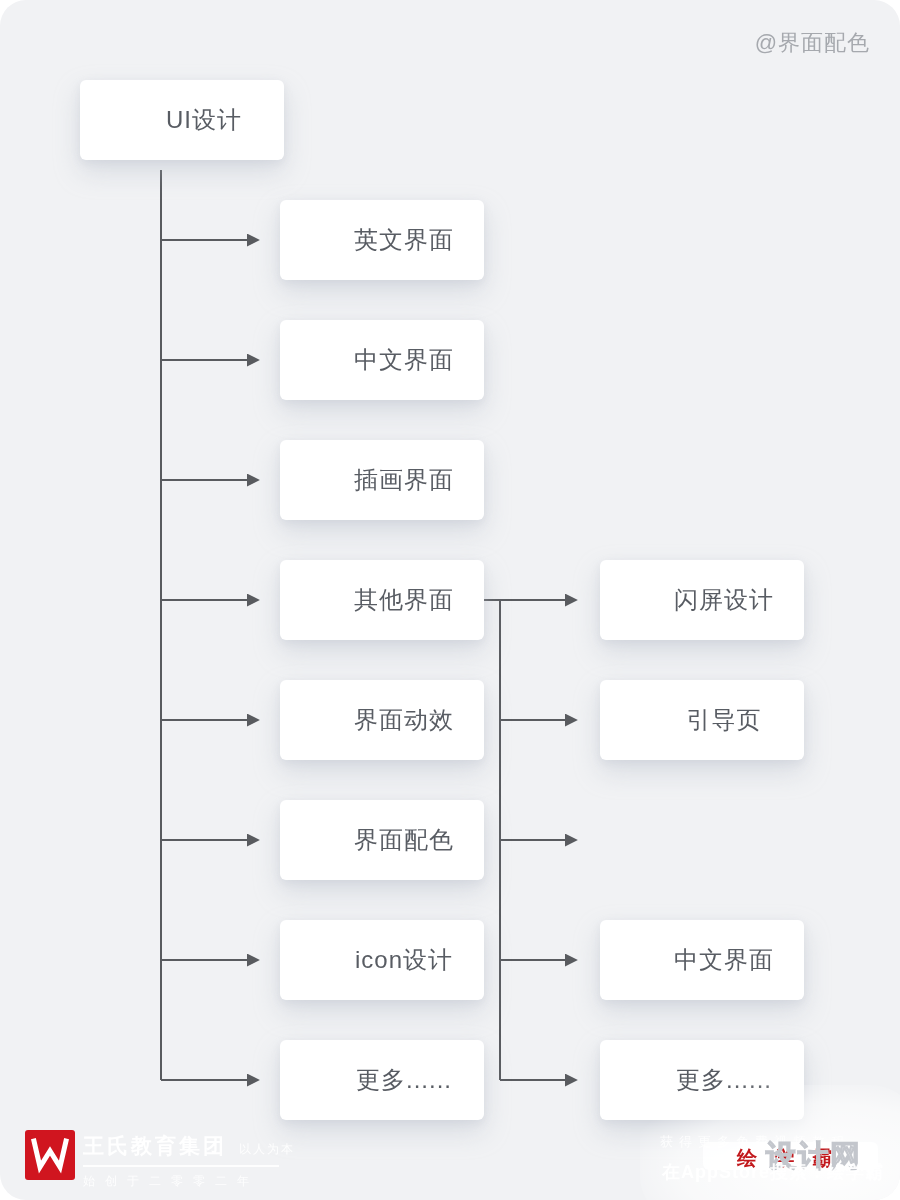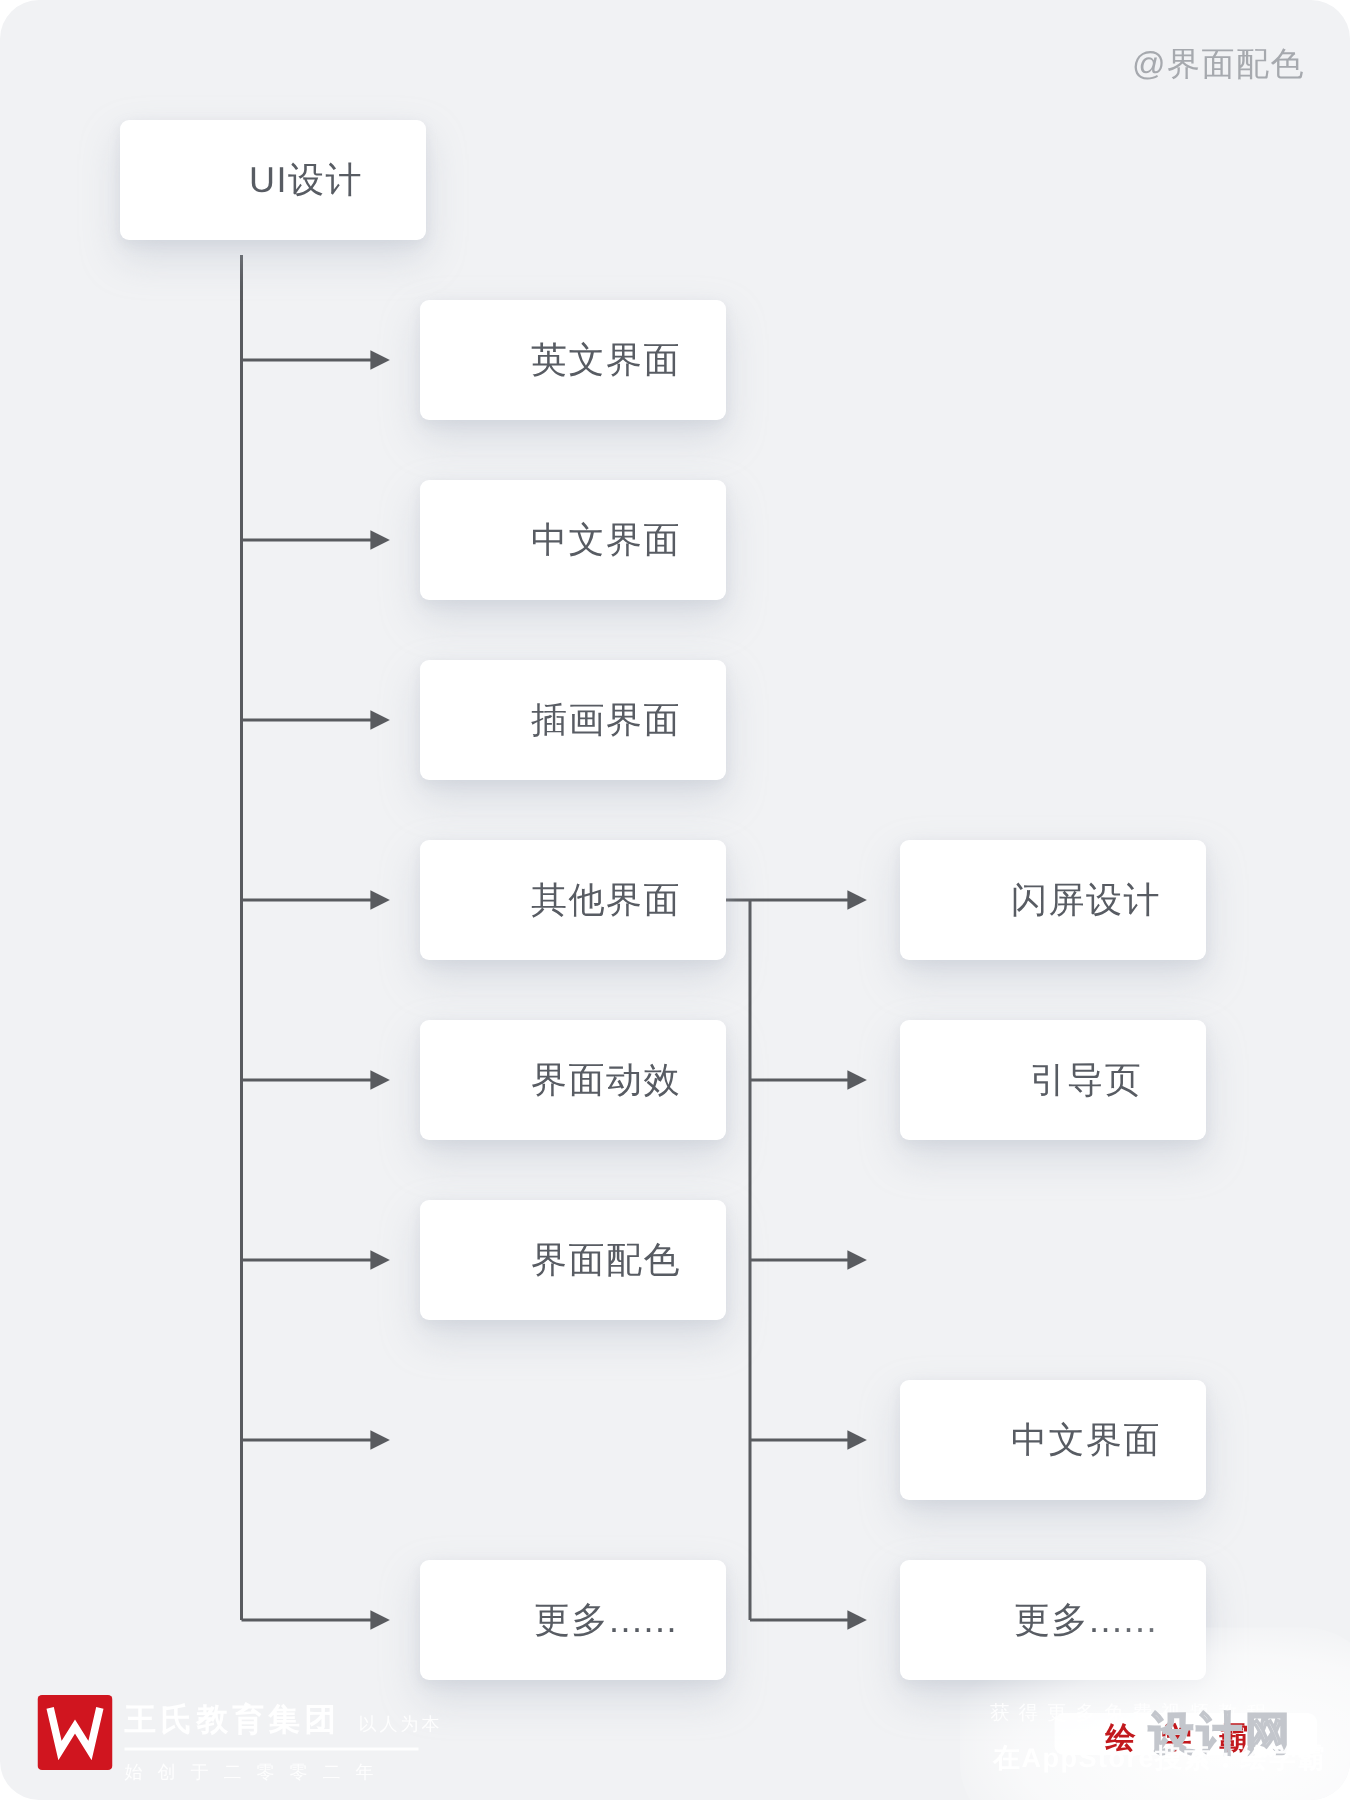--- a/index.html
+++ b/index.html
@@ -66,20 +66,21 @@
   </svg>
 
   <div class="node root">UI设计</div>
 
   <div class="node col2" style="top:200px">英文界面</div>
   <div class="node col2" style="top:320px">中文界面</div>
   <div class="node col2" style="top:440px">插画界面</div>
   <div class="node col2" style="top:560px">其他界面</div>
   <div class="node col2" style="top:680px">界面动效</div>
   <div class="node col2" style="top:800px">界面配色</div>
+  <div class="node col2" style="top:920px">icon设计</div>
   <div class="node col2" style="top:1040px">更多......</div>
 
   <div class="node col3" style="top:560px">闪屏设计</div>
   <div class="node col3" style="top:680px">引导页</div>
   <div class="node col3" style="top:920px">中文界面</div>
   <div class="node col3" style="top:1040px">更多......</div>
 
   <div class="corner-glow"></div>
 
   <div class="footer-left">

